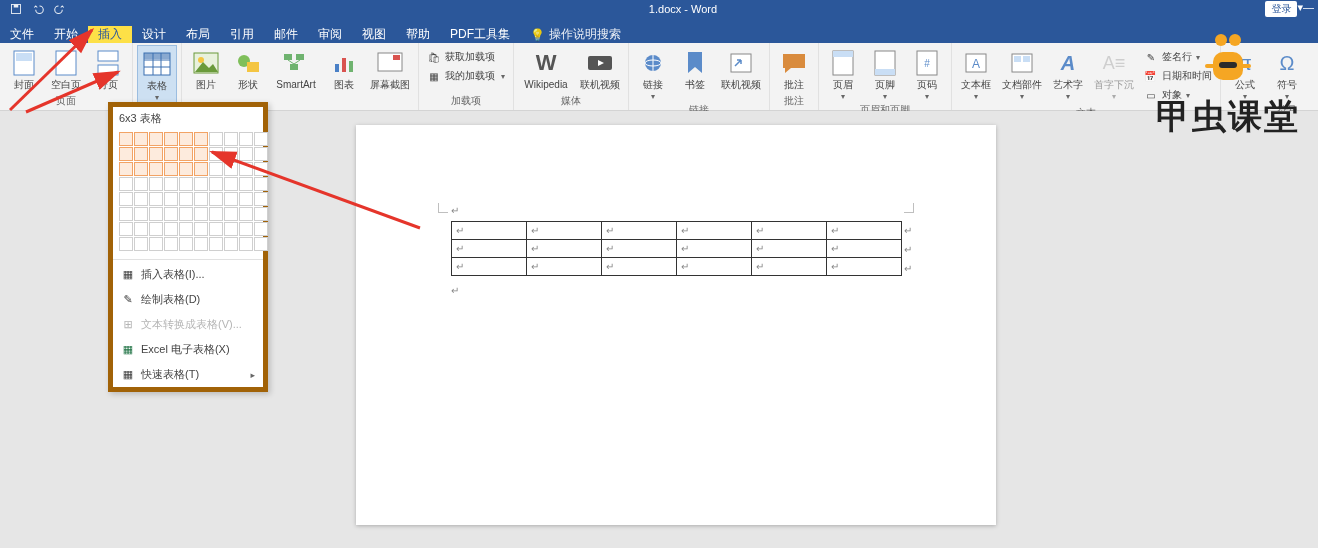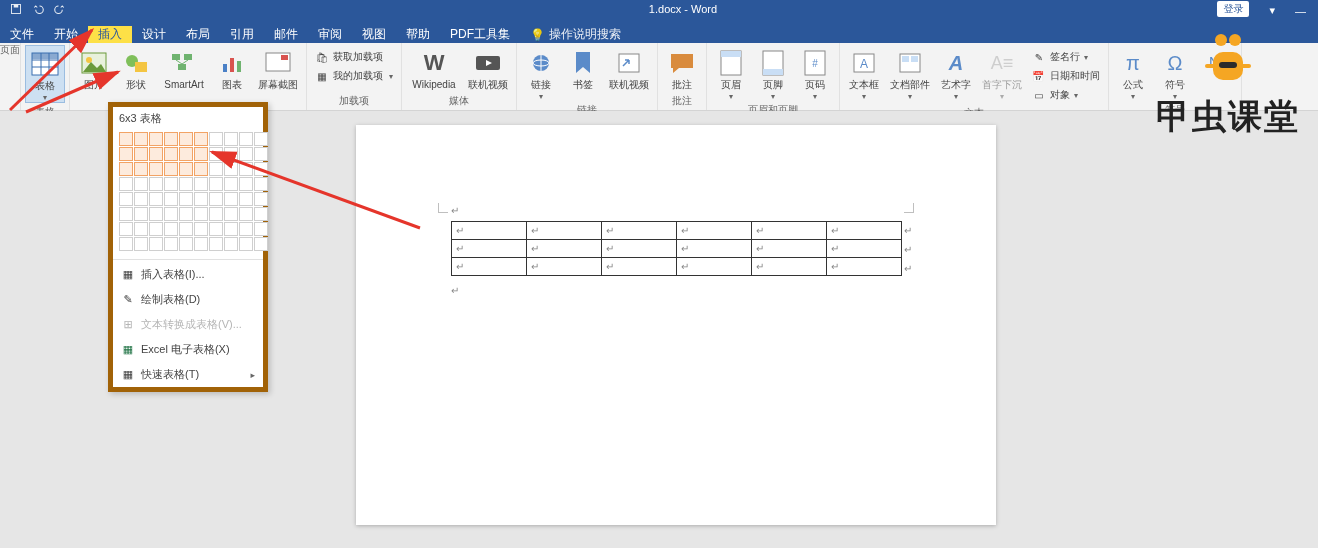--- a/index.html
+++ b/index.html
@@ -3,21 +3,21 @@
 <meta charset="utf-8">
 <style>
   * { box-sizing: border-box; margin: 0; padding: 0; font-family: "Microsoft YaHei", sans-serif; }
   body { background: #e6e6e6; width: 1318px; height: 548px; overflow: hidden; position: relative; }
 
   
   .titlebar { height: 18px; background: #2b579a; display: flex; align-items: center; color: #fff; font-size: 11px; position: relative; }
   .tb-left { display: flex; align-items: center; gap: 10px; padding-left: 10px; }
   .tb-icon { width: 12px; height: 12px; opacity: .9; }
   .tb-center { position: absolute; left: 50%; transform: translateX(-50%); margin-left: 24px; }
-  .tb-right { margin-left: auto; display: flex; align-items: flex-end; gap: 20px; padding-right: 12px; }
+  .tb-right { margin-left: auto; display: flex; align-items: flex-start; gap: 0; padding-right: 4px; }
   .login-btn { background: #ffffff; color: #2b579a; font-size: 10px; padding: 1px 6px; border-radius: 2px; }
 
   
   .tabs { height: 25px; background: #2b579a; display: flex; align-items: flex-end; color: #fff; font-size: 12px; }
   .tab { padding: 0 10px; display: flex; align-items: center; cursor: pointer; }
   .tab.active { background: #fde047; color: #2b579a; }
   .tell-me { display: flex; align-items: center; gap: 4px; padding-left: 10px; opacity: .9; }
 
   
   .ribbon { height: 68px; background: #f3f3f3; border-bottom: 1px solid #d4d4d4; display: flex; }
@@ -113,20 +113,48 @@
   <div class="tab">PDF工具集</div>
   <div class="tell-me">
     <span>💡</span>
     <span>操作说明搜索</span>
   </div>
 </div>
 
 <div class="ribbon">
 
   <div class="group">
+    <div class="group-body">
+      <div class="big-btn">
+          <div class="ico">
+            <svg width="22" height="26">
+              <rect x="1" y="1" width="20" height="24" fill="#fff" stroke="#5b8bc9"></rect>
+              <rect x="3" y="3" width="16" height="8" fill="#c9def5"></rect>
+            </svg>
+          </div>
+          <div class="lbl">封面</div>
+        </div>
+      <div class="big-btn">
+          <div class="ico">
+            <svg width="22" height="26">
+              <rect x="1" y="1" width="20" height="24" fill="#fff" stroke="#5b8bc9"></rect>
+            </svg>
+          </div>
+          <div class="lbl">空白页</div>
+        </div>
+      <div class="big-btn">
+          <div class="ico">
+            <svg width="22" height="26">
+              <rect x="1" y="1" width="20" height="10" fill="#fff" stroke="#5b8bc9"></rect>
+              <rect x="1" y="15" width="20" height="10" fill="#fff" stroke="#5b8bc9"></rect>
+            </svg>
+          </div>
+          <div class="lbl">分页</div>
+        </div>
+    </div>
     <div class="group-label">页面</div>
   </div>
 
   <div class="group">
     <div class="group-body">
       <div class="big-btn selected">
         <div class="ico">
             <svg width="28" height="24">
               <rect x="1" y="1" width="26" height="22" fill="#fff" stroke="#3a6fb0"></rect>
               <line x1="1" y1="8" x2="27" y2="8" stroke="#3a6fb0"></line>

